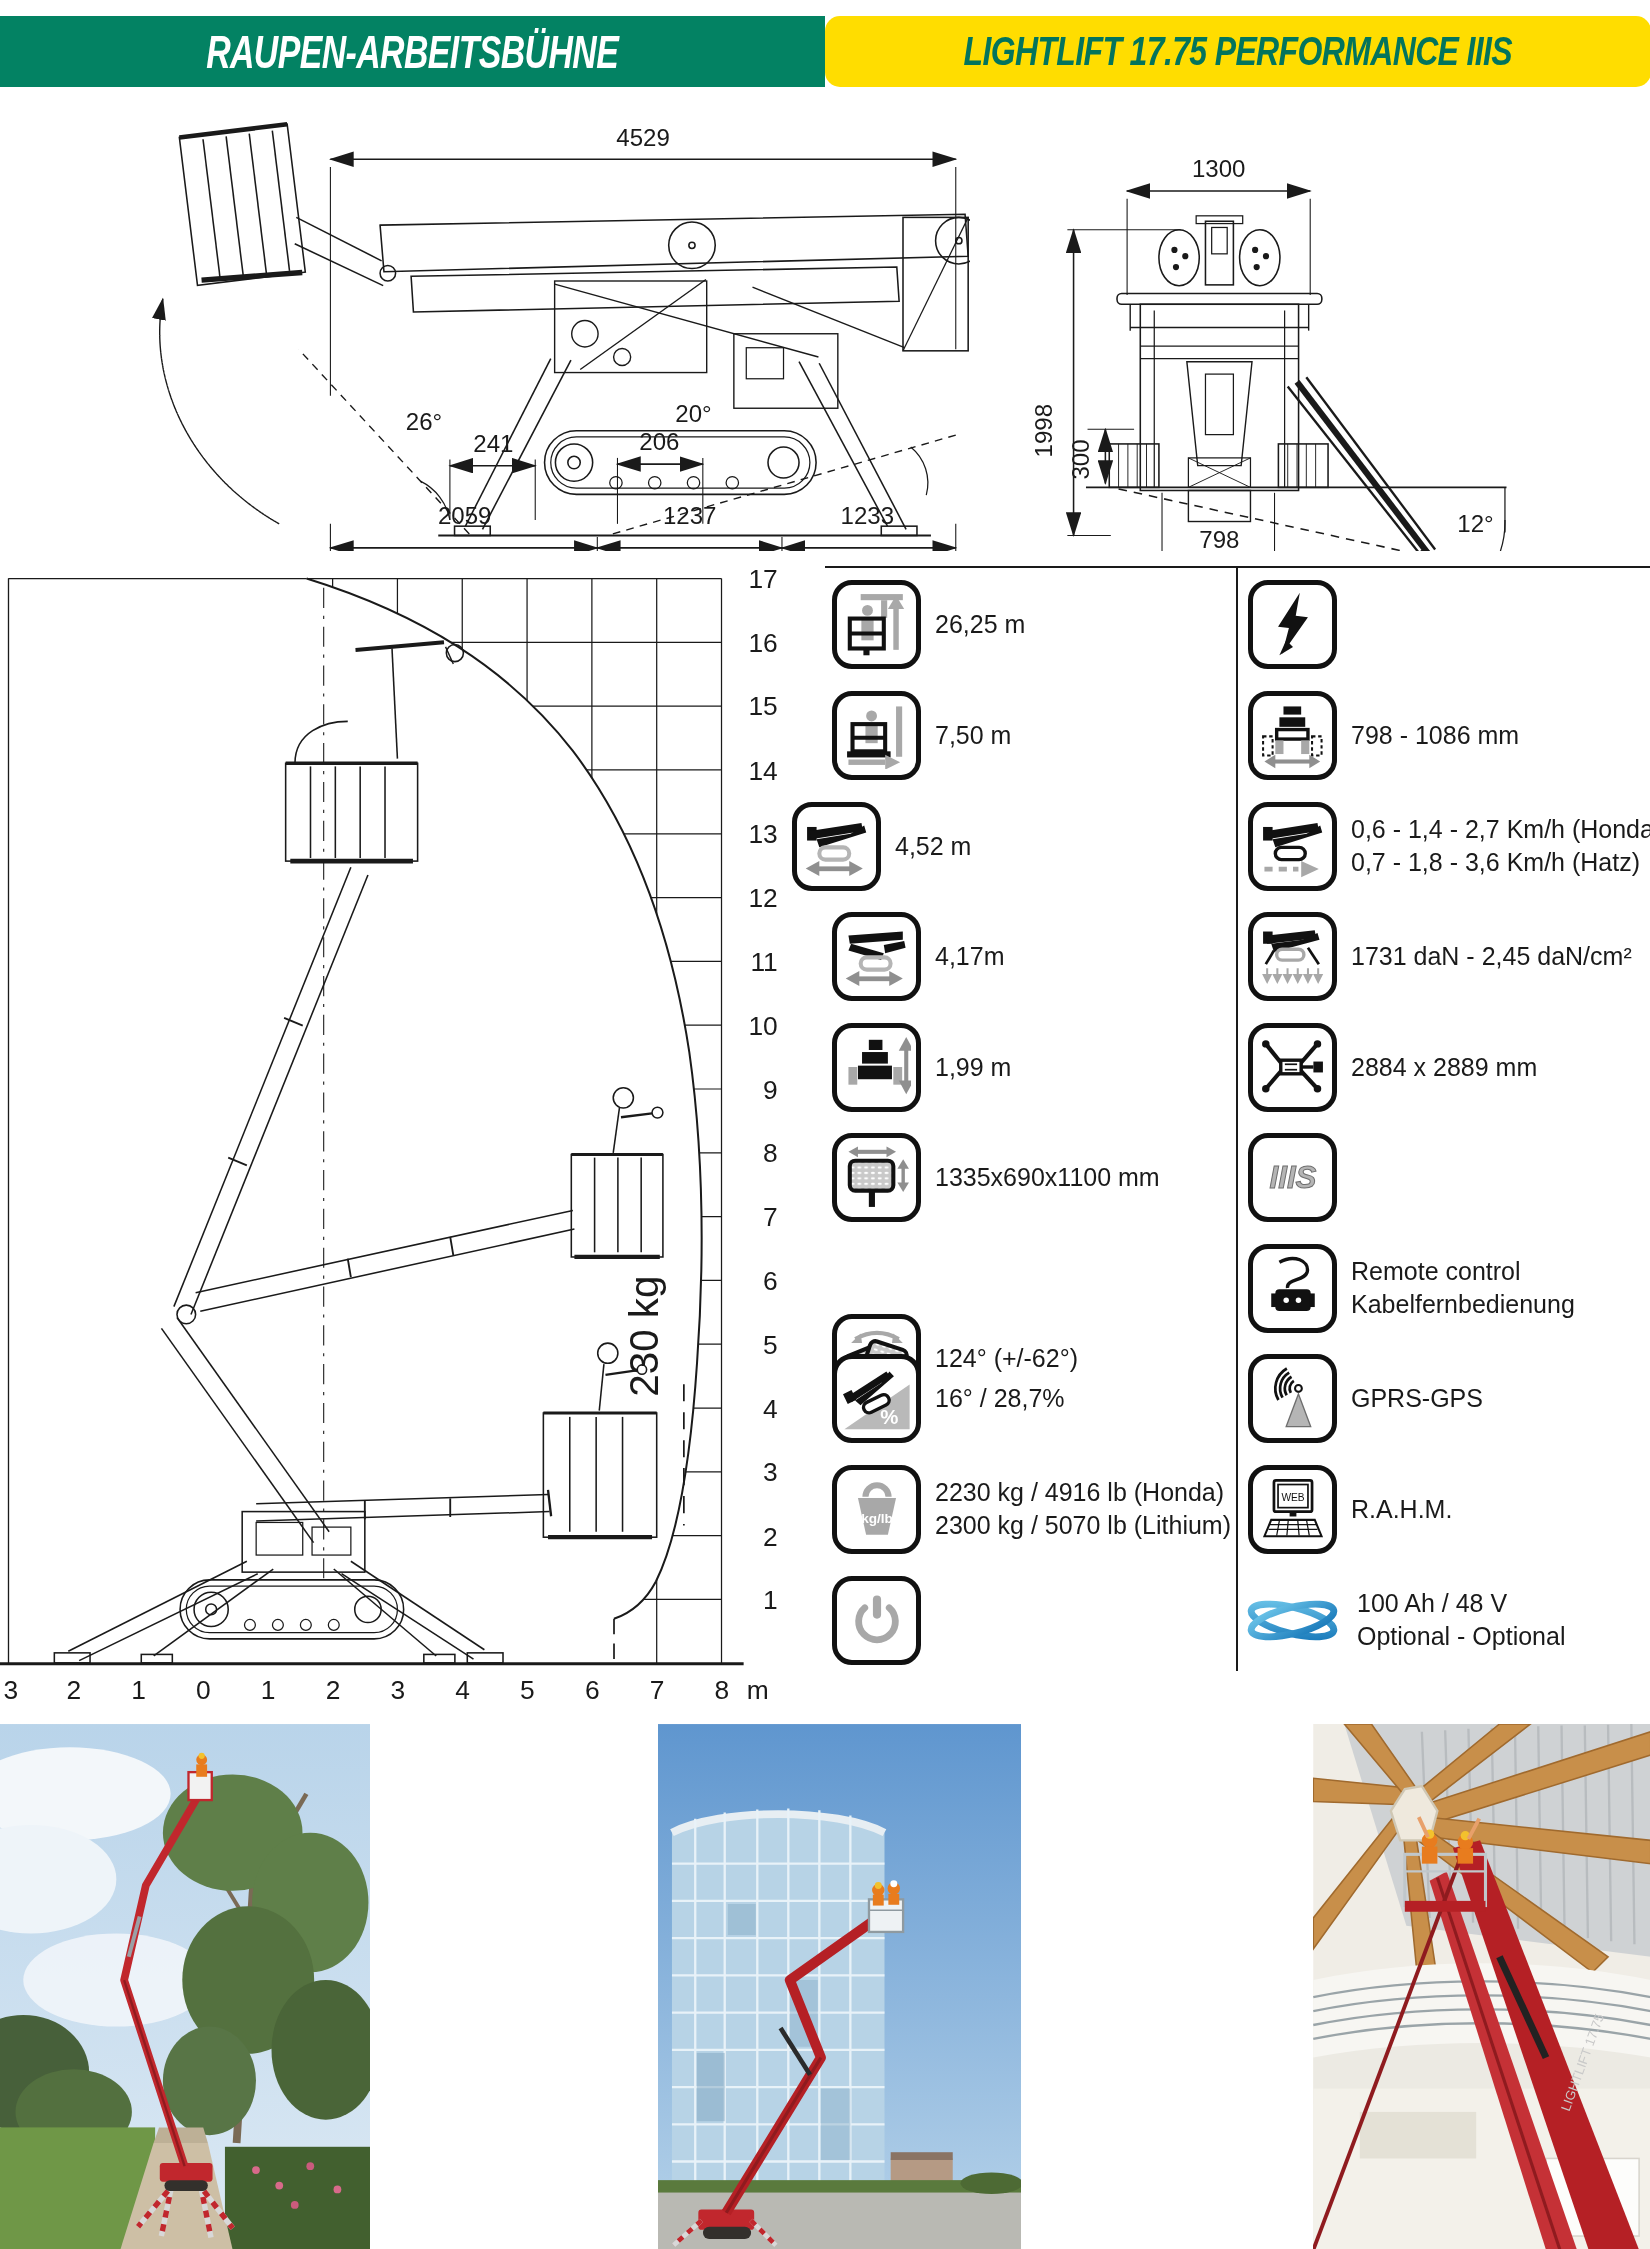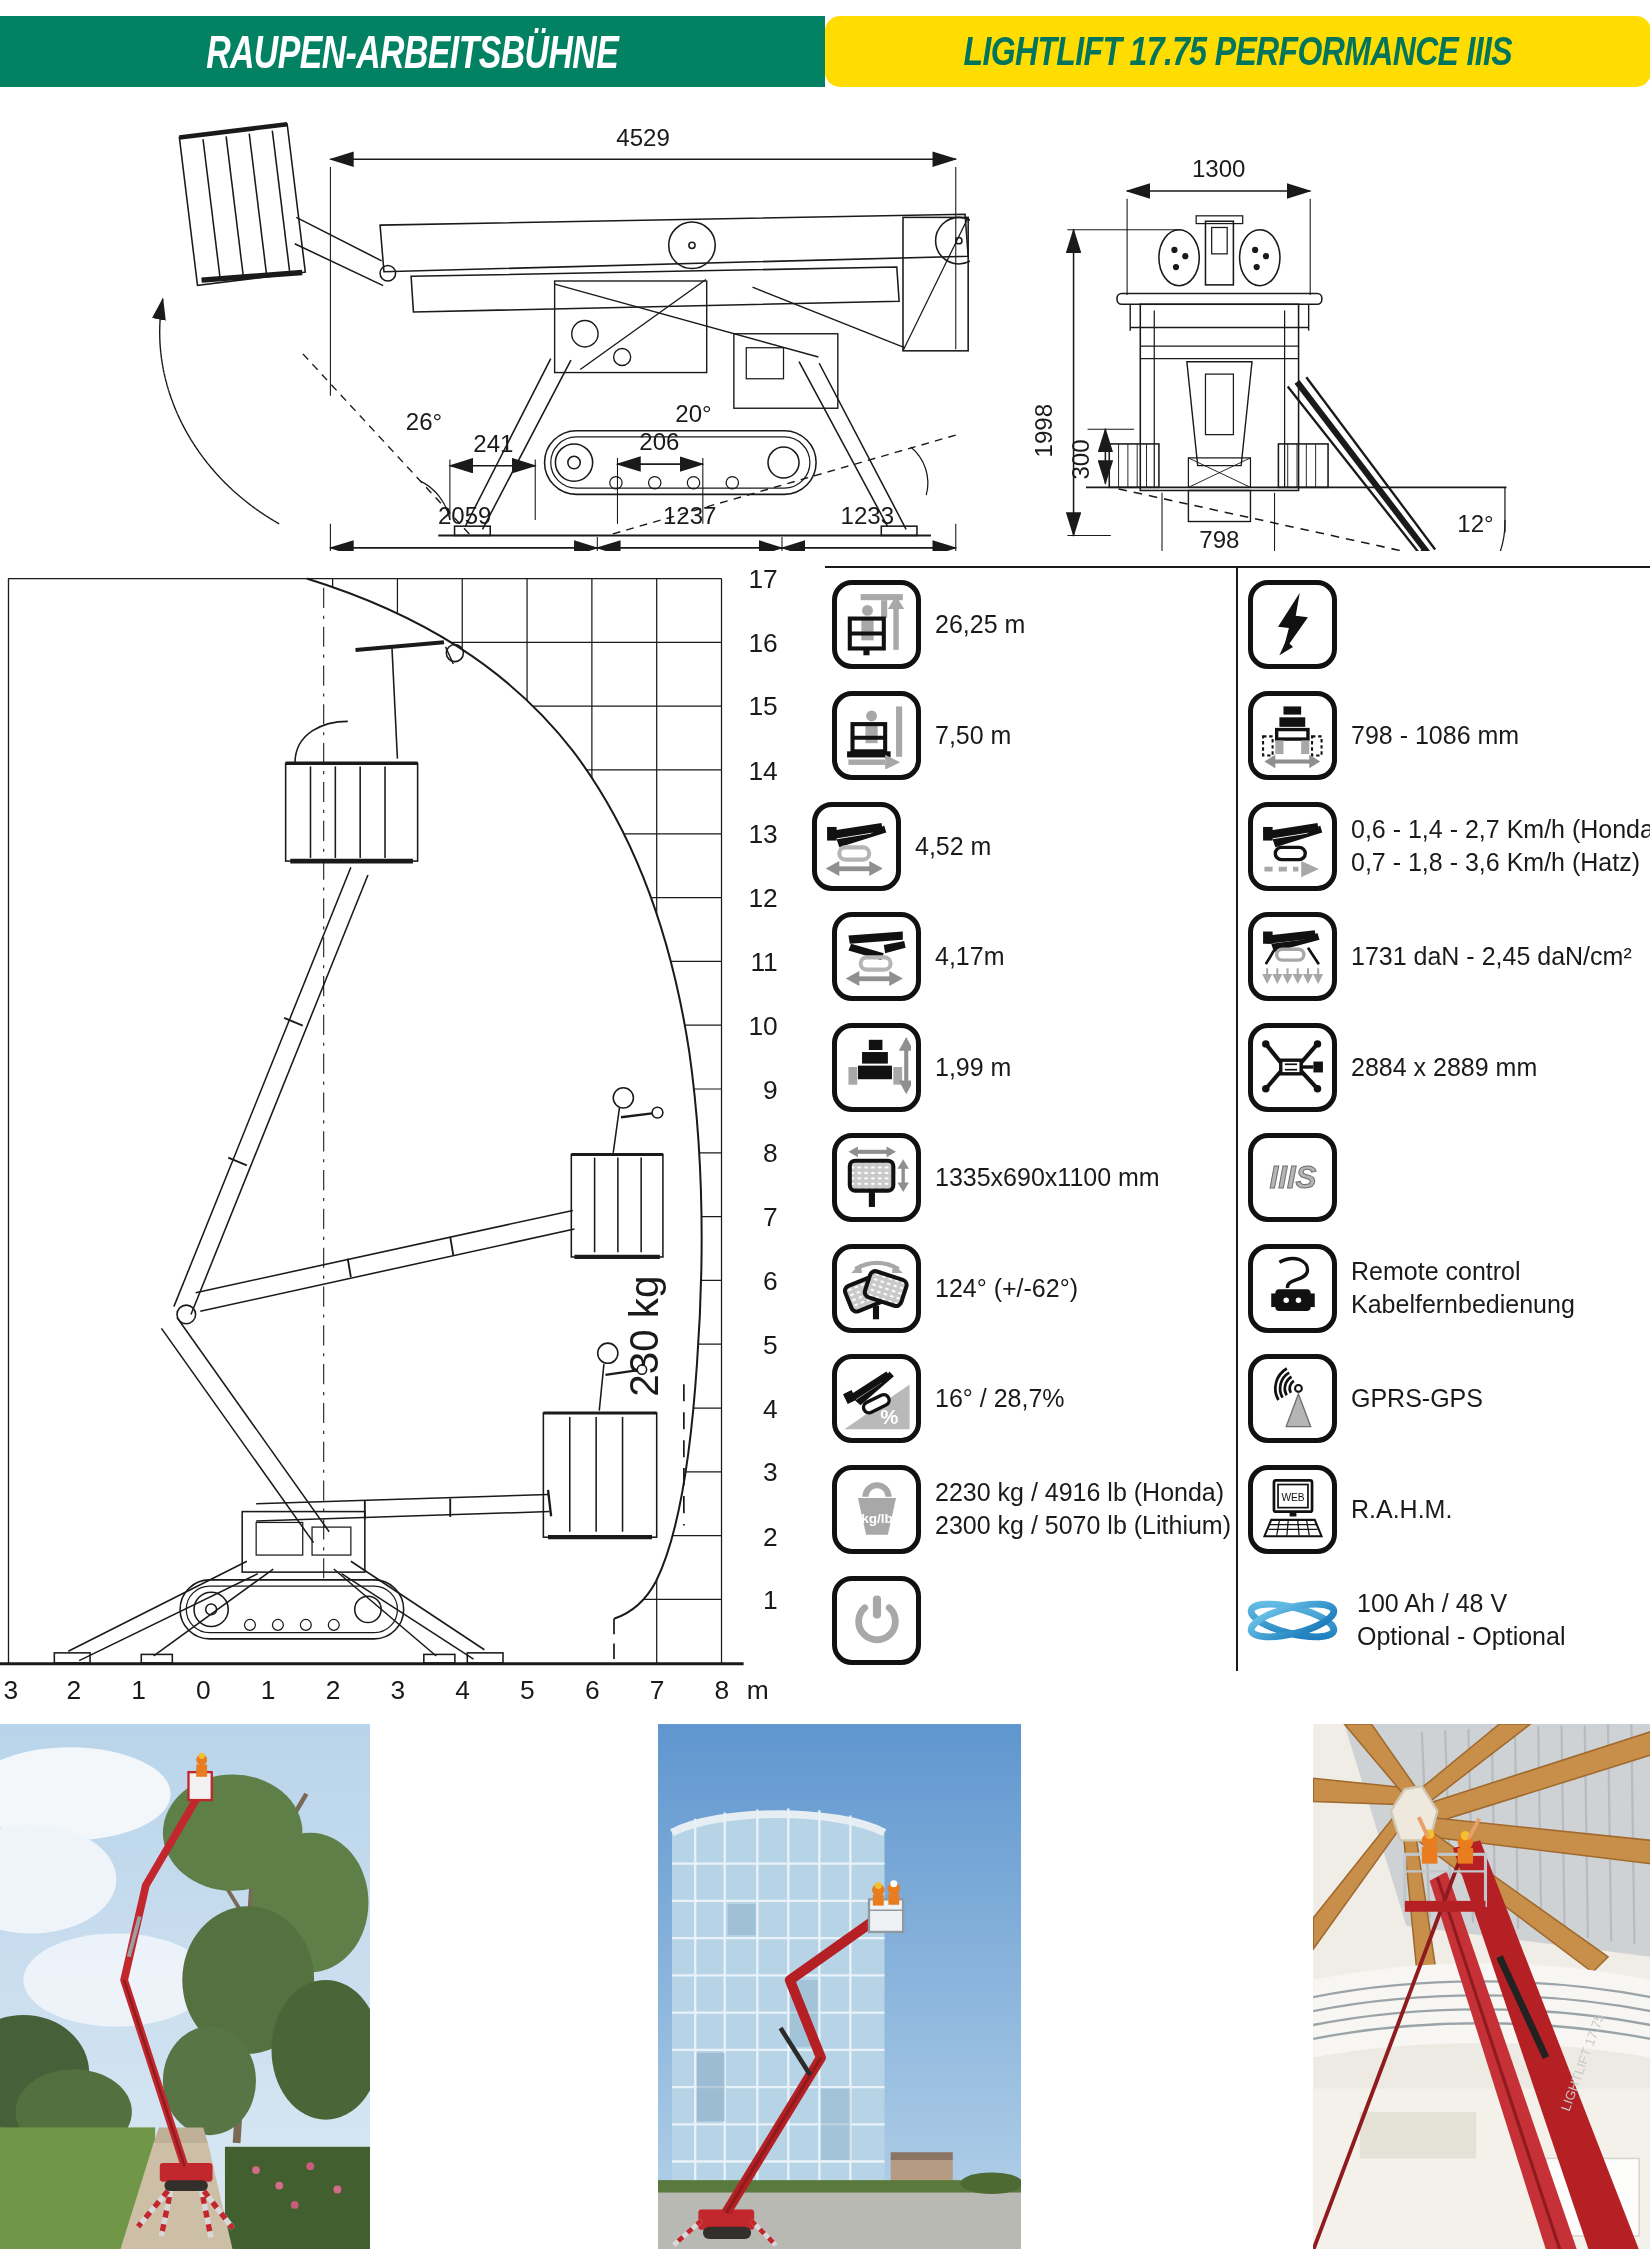--- a/index.html
+++ b/index.html
@@ -410,21 +410,21 @@
       <rect x="14" y="34" width="48" height="40" fill="none" stroke="#111" stroke-width="6"></rect>
       <line x1="14" y1="54" x2="62" y2="54" stroke="#111" stroke-width="6"></line>
       <rect x="6" y="74" width="64" height="9" fill="#111"></rect>
       <rect x="8" y="86" width="54" height="8" fill="#a8a8a8"></rect>
       <polygon points="84,90 62,79 62,101" fill="#a8a8a8"></polygon>
     </svg>
   </div>
   <div class="spec-text"><span>7,50 m</span></div>
 </div>
 
-<div class="abs spec-row" style="left:812px;top:800px">
+<div class="abs spec-row" style="left:792px;top:800px">
   <div class="icon-box">
     <svg width="68" height="68" viewBox="0 0 100 100">
       <rect x="6" y="22" width="14" height="20" fill="#111"></rect>
       <polygon points="10,28 86,16 88,28 12,40" fill="#111"></polygon>
       <polygon points="20,40 70,32 90,20 93,30 24,52" fill="#111"></polygon>
       <rect x="24" y="52" width="44" height="18" rx="9" fill="none" stroke="#b5b5b5" stroke-width="6"></rect>
       <rect x="12" y="80" width="68" height="7" fill="#8f8f8f"></rect>
       <polygon points="4,83 24,72 24,94" fill="#8f8f8f"></polygon>
       <polygon points="88,83 68,72 68,94" fill="#8f8f8f"></polygon>
     </svg>
@@ -478,21 +478,21 @@
       <rect x="10" y="26" width="64" height="44" rx="8" fill="url(#dotsL6)" stroke="#111" stroke-width="6"></rect>
       <rect x="38" y="70" width="9" height="24" fill="#111"></rect>
       <rect x="86" y="34" width="5" height="28" fill="#8f8f8f"></rect>
       <polygon points="88.5,24 80,38 97,38" fill="#8f8f8f"></polygon>
       <polygon points="88.5,72 80,58 97,58" fill="#8f8f8f"></polygon>
     </svg>
   </div>
   <div class="spec-text"><span>1335x690x1100 mm</span></div>
 </div>
 
-<div class="abs spec-row" style="left:832px;top:1242px">
+<div class="abs spec-row" style="left:832px;top:1312px">
   <div class="icon-box">
     <svg width="68" height="68" viewBox="0 0 100 100">
       <defs>
         <pattern id="dotsL7" width="10" height="8" patternUnits="userSpaceOnUse">
           <rect width="10" height="8" fill="#c9c9c9"></rect>
             <ellipse cx="4" cy="4" rx="3" ry="1.6" fill="#ffffff"></ellipse>
         </pattern>
       </defs>
       <path d="M18,22 Q50,4 82,22" fill="none" stroke="#a8a8a8" stroke-width="6"></path>
       <polygon points="12,28 26,14 28,28" fill="#a8a8a8"></polygon>

